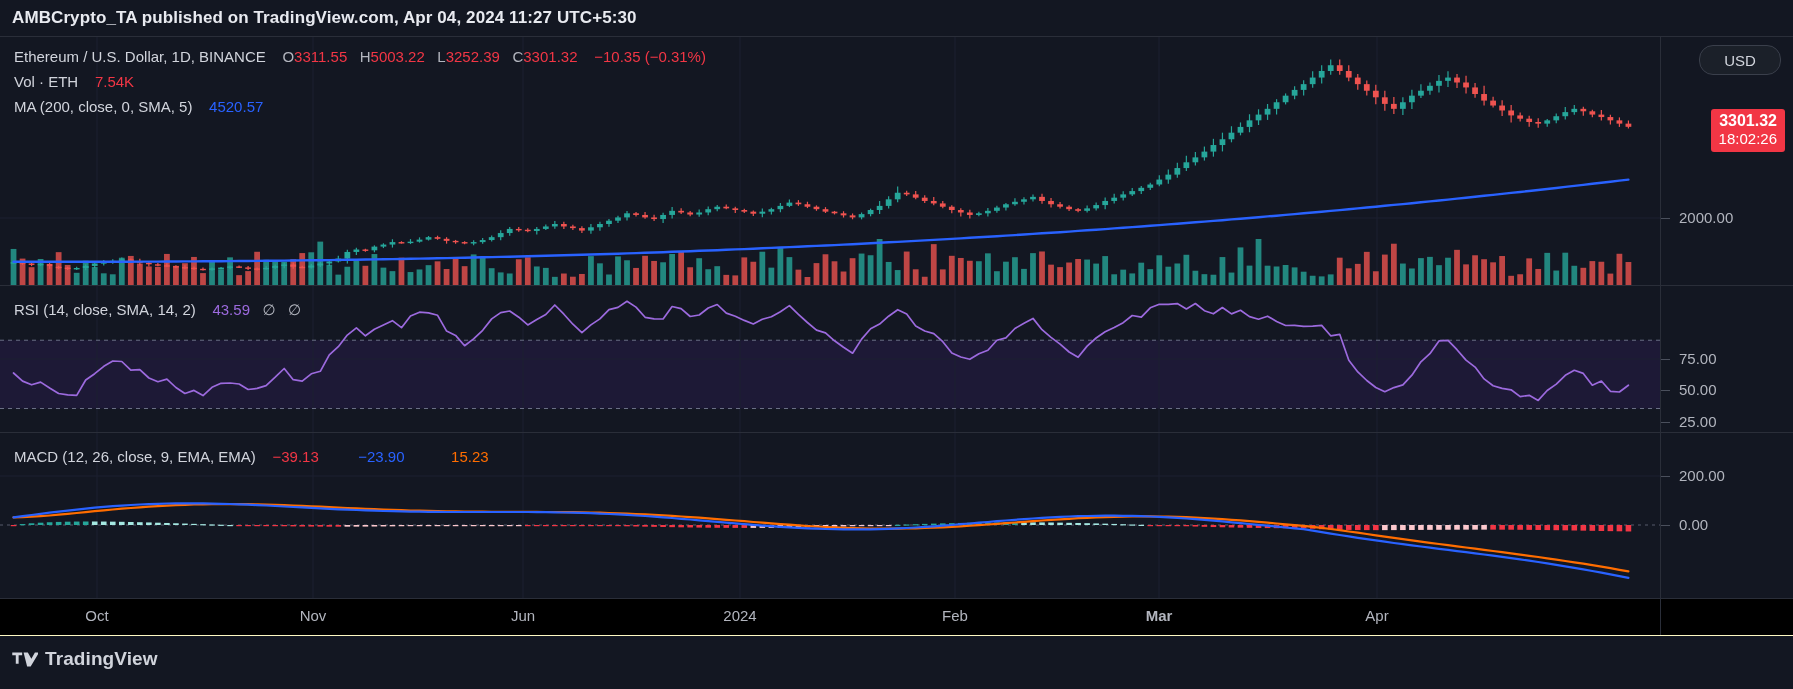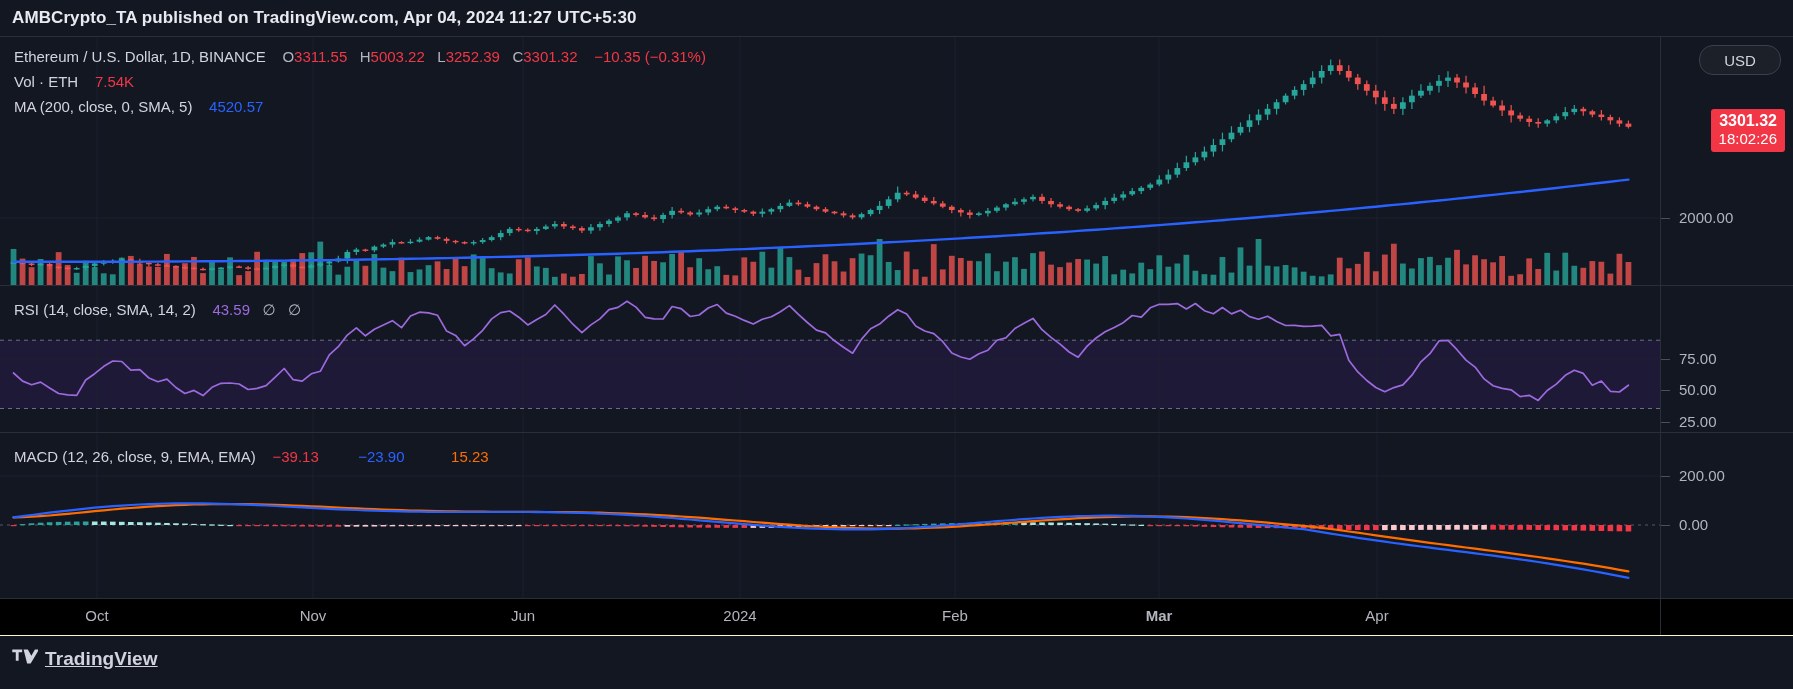--- a/index.html
+++ b/index.html
@@ -80,21 +80,21 @@
   }
   .time-lab{
     position:absolute; top:8px; font-size:15px; color:#b2b5be;
     transform:translateX(-50%); white-space:nowrap;
   }
   .time-axis .axis-col{ border-left:1px solid #2a2e39; }
 
   
   .tv-logo{
     position:absolute; left:12px; top:648px;
-    display:flex; gap:7px;text-decoration:underline;
+    display:flex; align-items:center; gap:7px;
   }
   .tv-logo .mark{ display:block; }
   .tv-logo .word{
     font-size:19px; color:#d1d4dc; font-weight:600; letter-spacing:.1px;
   }
   svg{ display:block; }
 </style>
 </head>
 <body>
 

